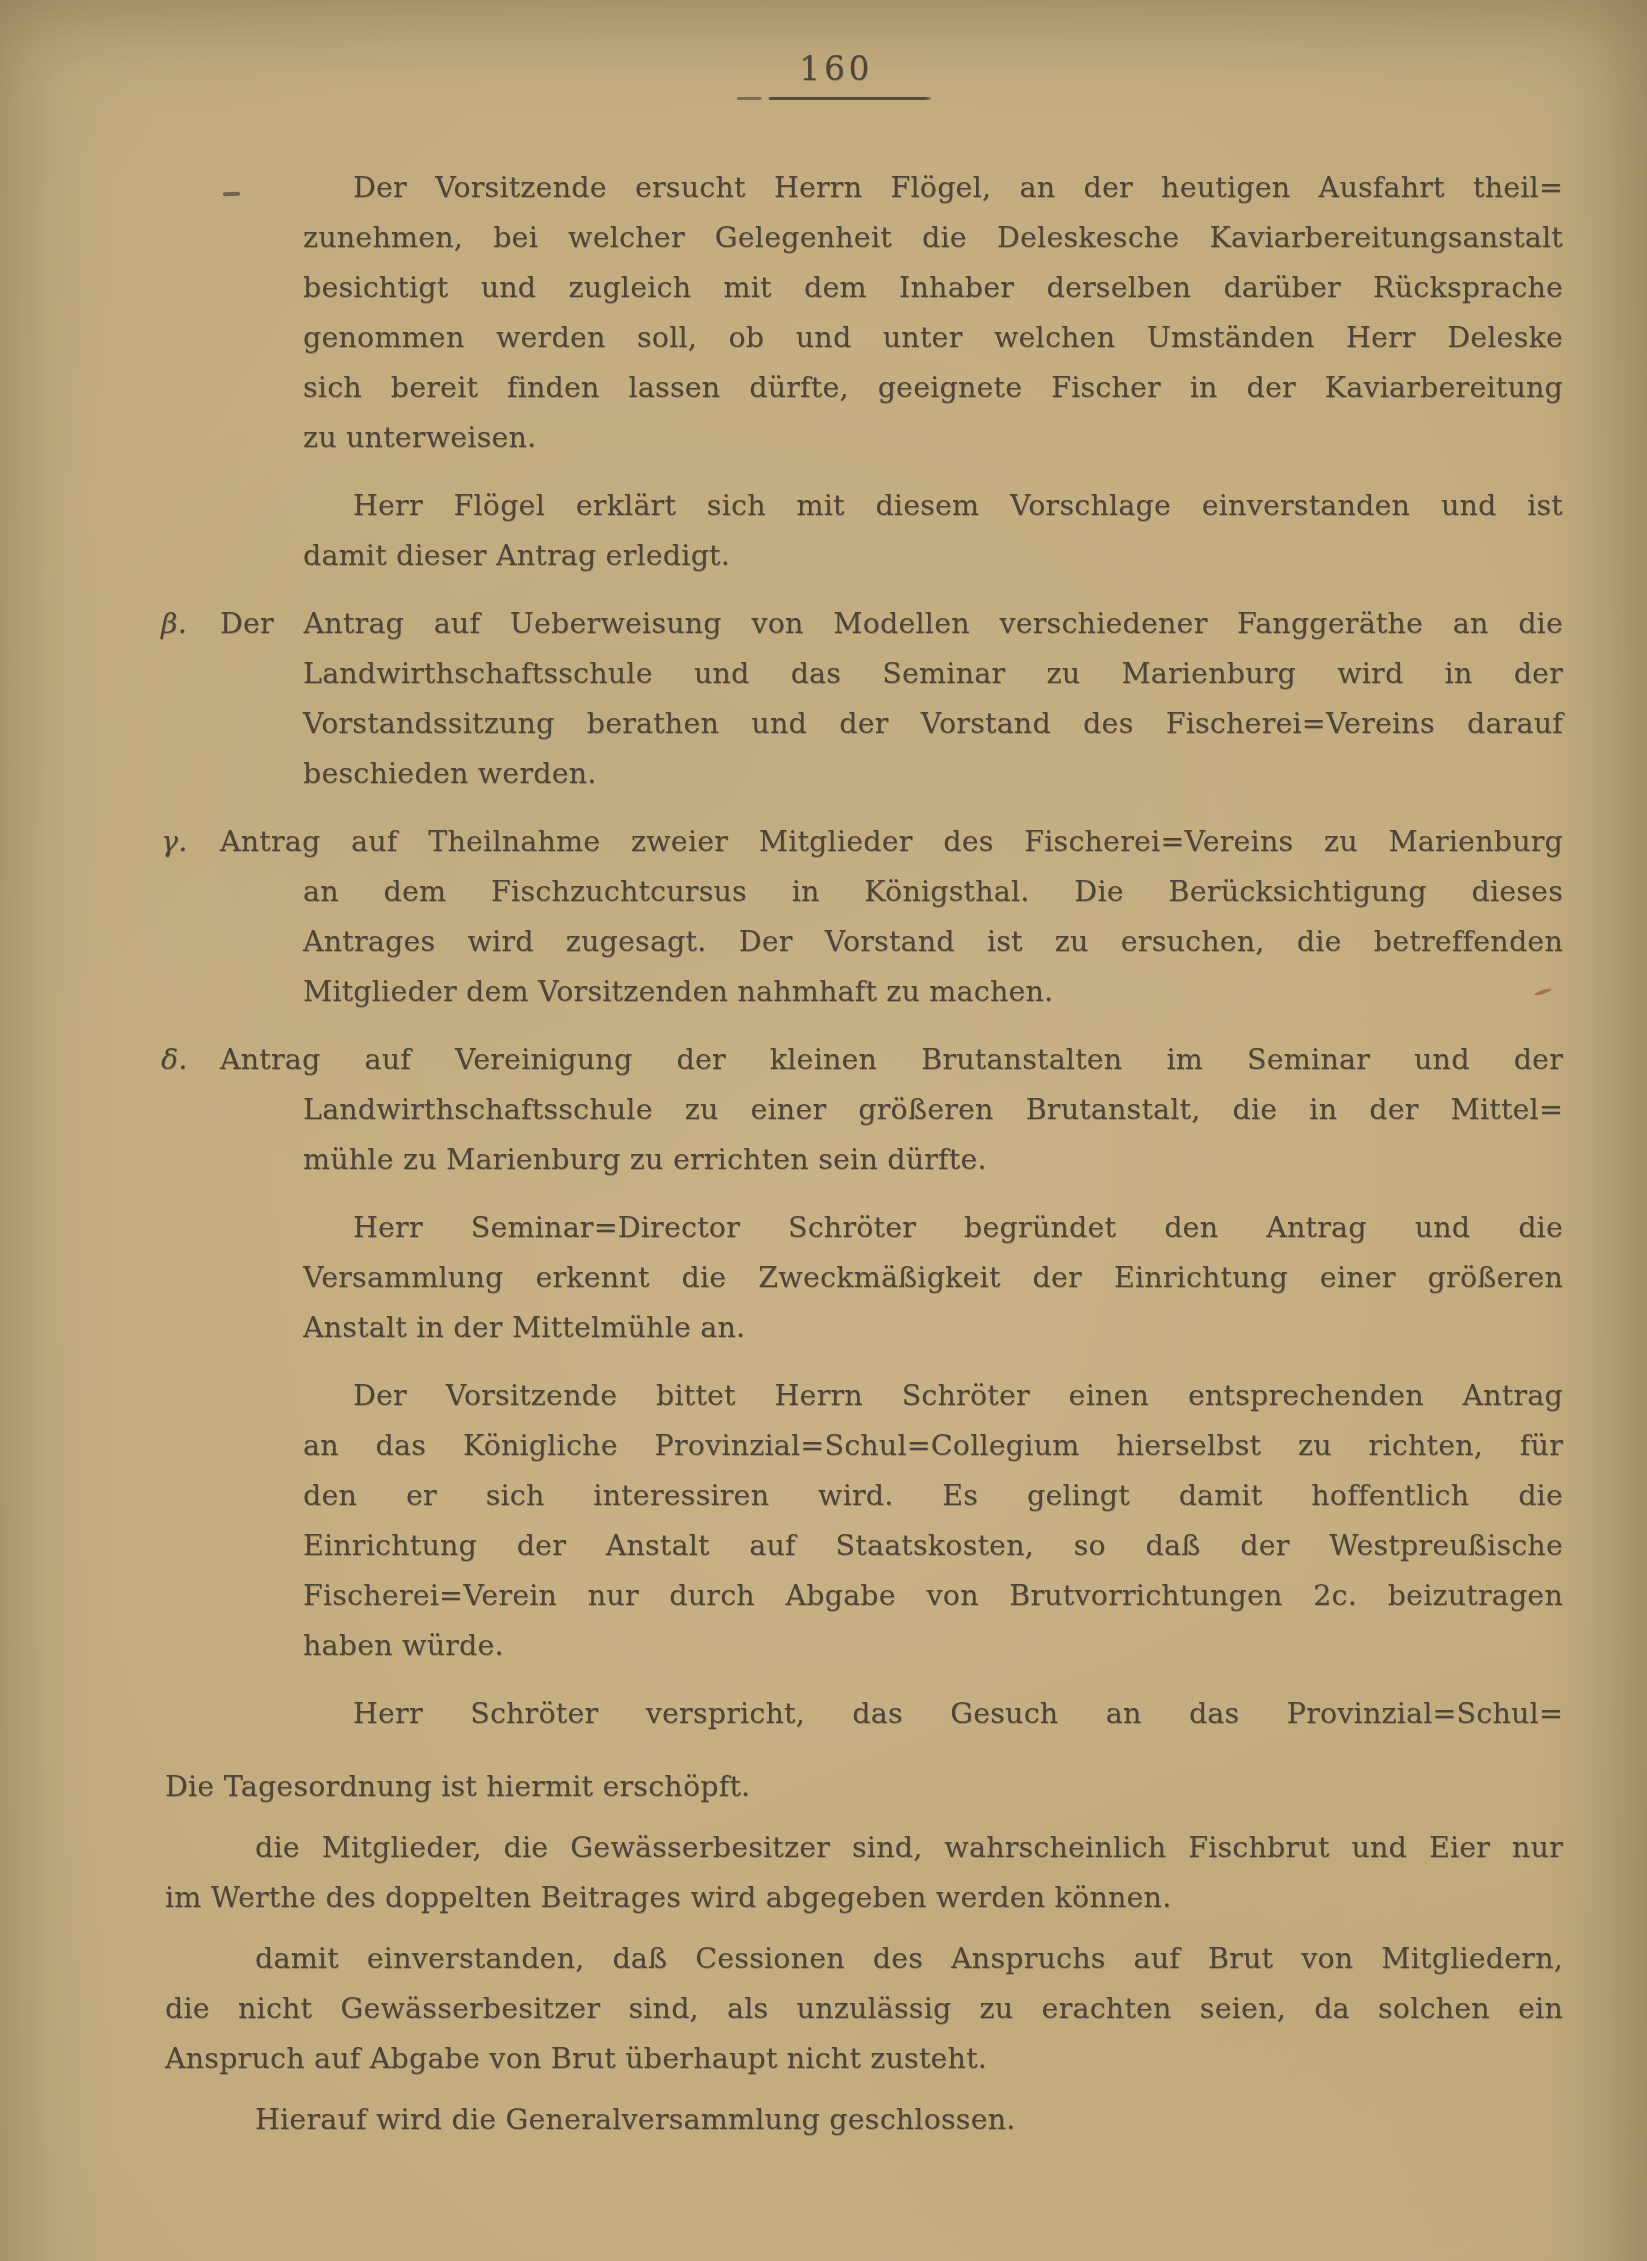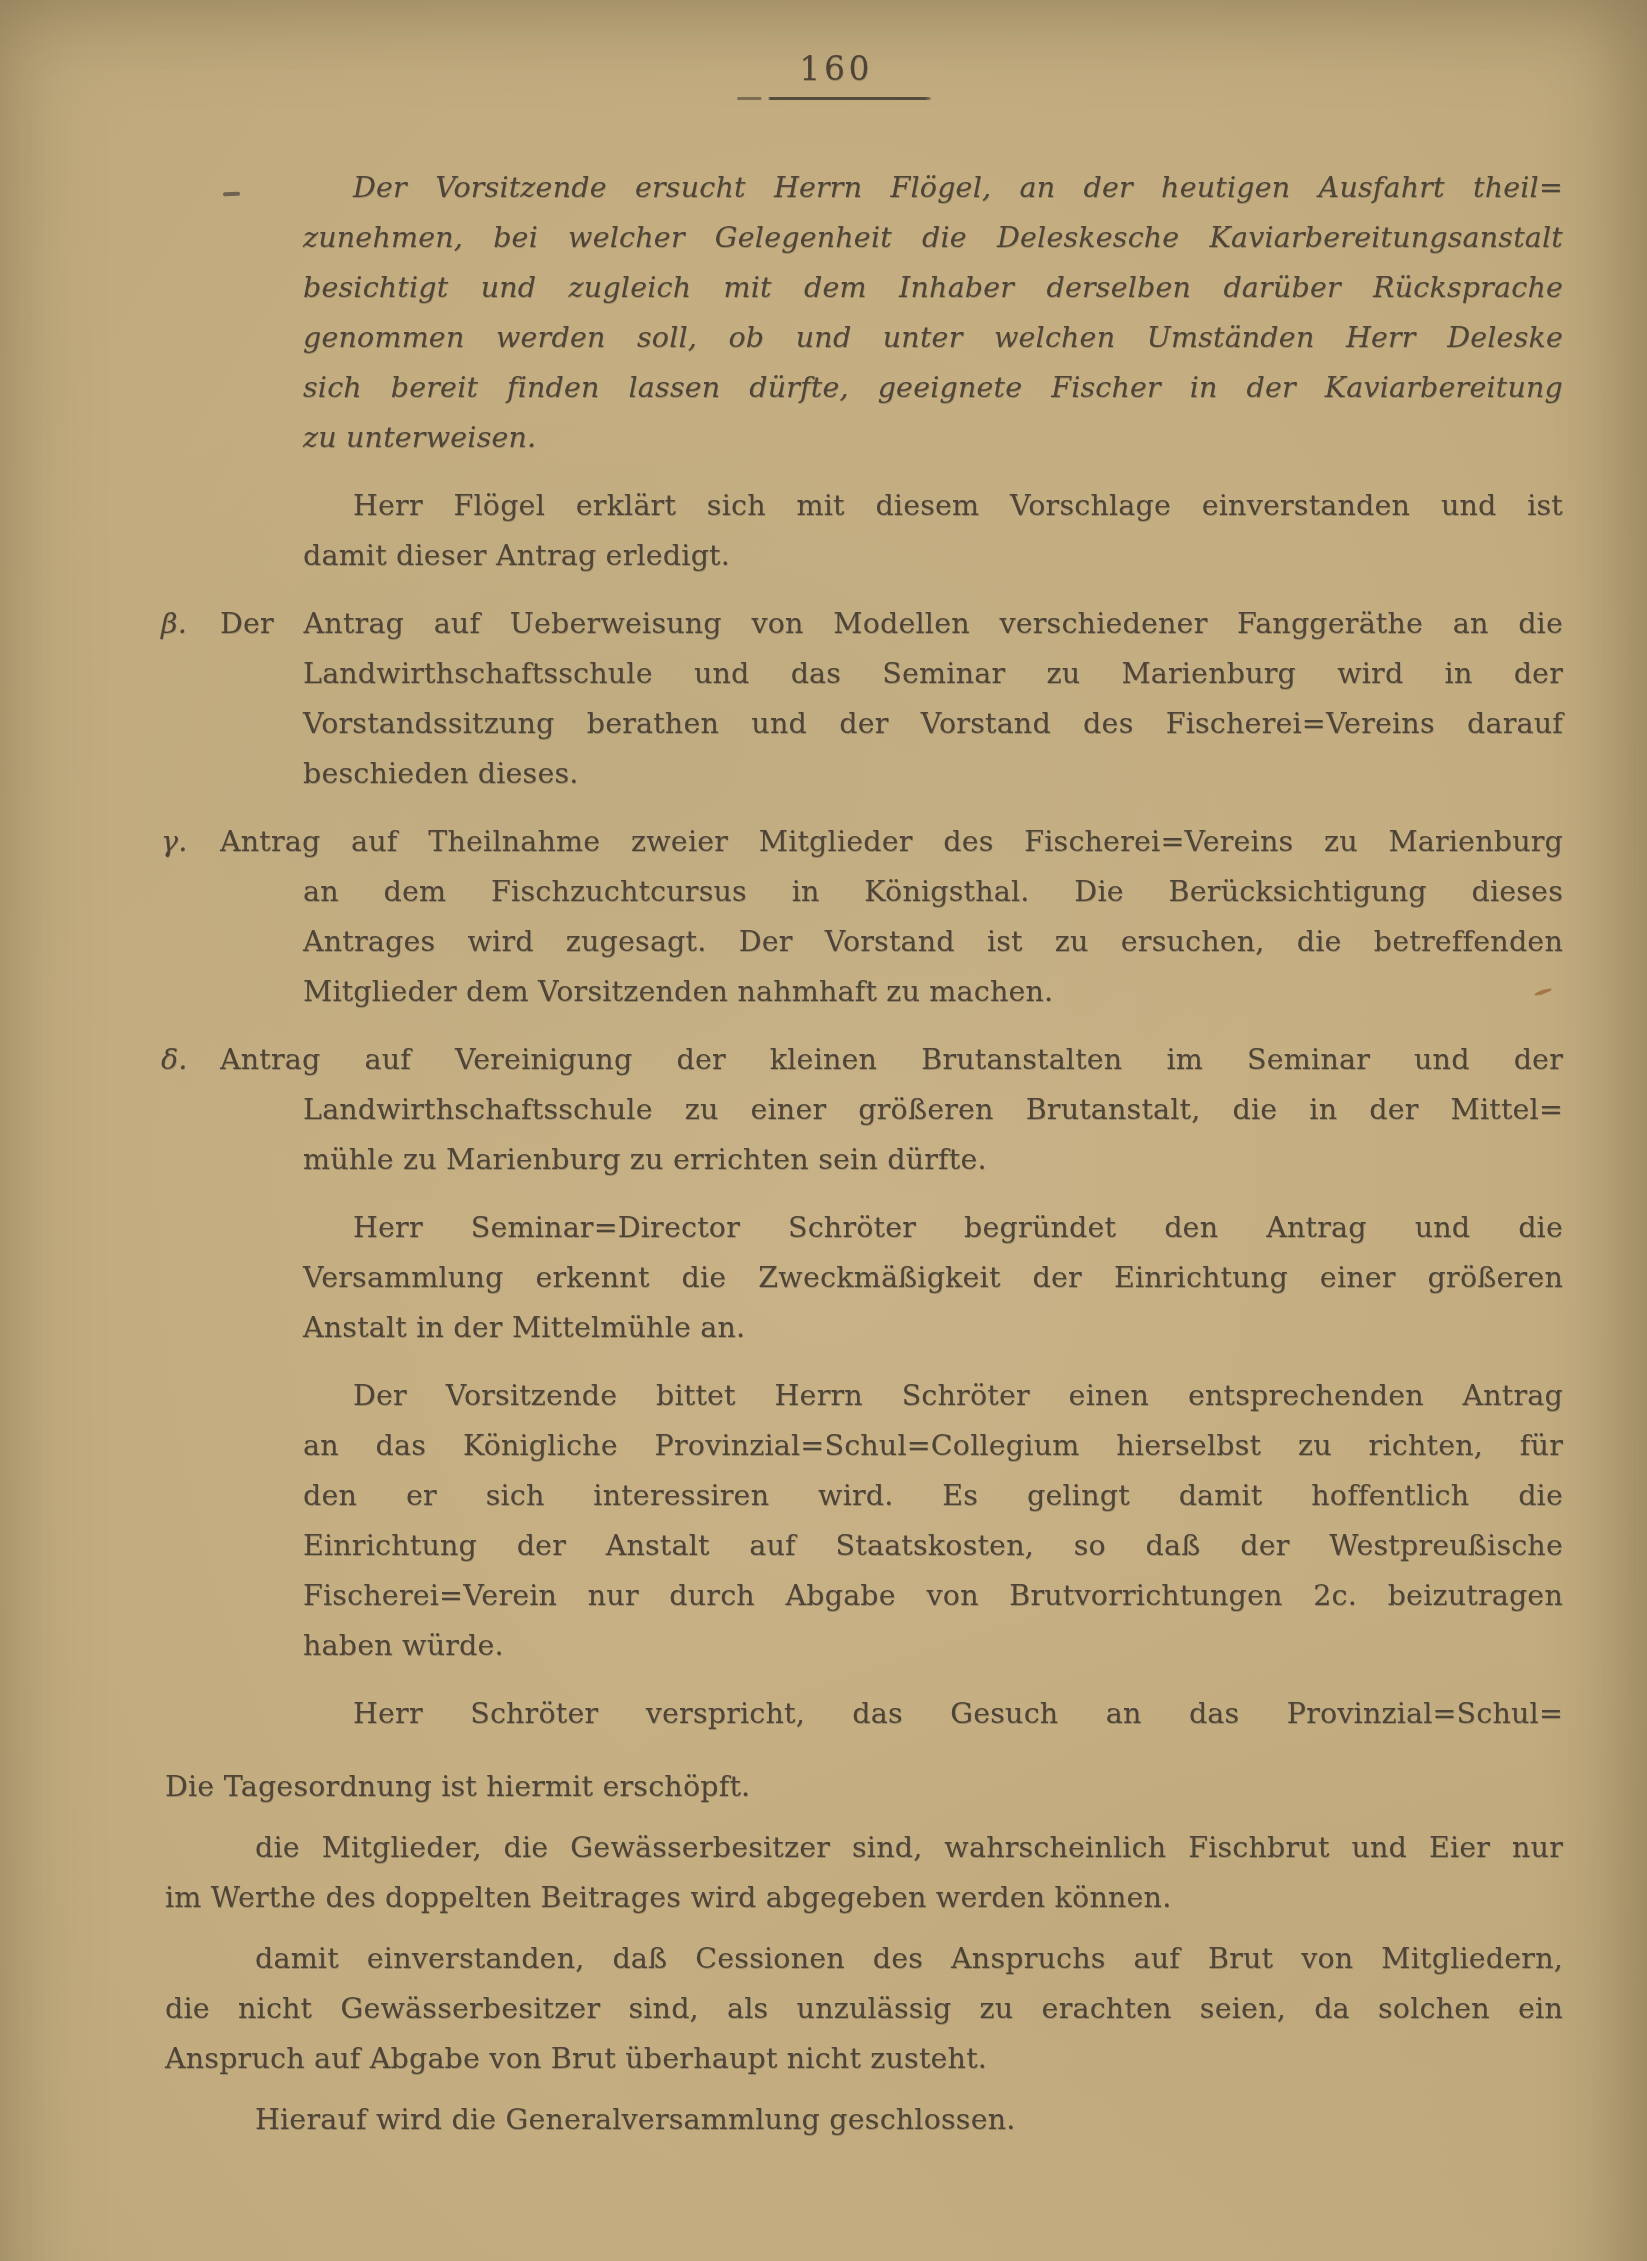--- a/index.html
+++ b/index.html
@@ -43,21 +43,21 @@
   }
 
   .minutes {
     margin: 63px 84px 0 303px;
     font-size: 28.5px;
     line-height: 50px;
     letter-spacing: 0.2px;
     text-align: justify;
   }
   .minutes p { margin: 18px 0 0; }
-  .minutes p:first-child { margin-top: 0; font-style: italic; }
+  .minutes p:first-child { margin-top: 0; }
 
   .closing {
     margin: 22.6px 84px 0 165px;
     font-size: 28.5px;
     line-height: 50px;
     letter-spacing: 0.2px;
     text-align: justify;
   }
   .closing p { margin: 11px 0 0; }
   .closing p:first-child { margin-top: 0; }
@@ -114,21 +114,21 @@
         <span class="ln last">zu unterweisen.</span>
       </p>
       <p class="para">
         <span class="ln">Herr Flögel erklärt sich mit diesem Vorschlage einverstanden und ist</span>
         <span class="ln last">damit dieser Antrag erledigt.</span>
       </p>
       <p class="item">
         <span class="ln"><span class="marker">β.</span>Der Antrag auf Ueberweisung von Modellen verschiedener Fanggeräthe an die</span>
         <span class="ln">Landwirthschaftsschule und das Seminar zu Marienburg wird in der</span>
         <span class="ln">Vorstandssitzung berathen und der Vorstand des Fischerei=Vereins darauf</span>
-        <span class="ln last">beschieden dieses.</span>
+        <span class="ln last">beschieden werden.</span>
       </p>
       <p class="item">
         <span class="ln"><span class="marker">γ.</span>Antrag auf Theilnahme zweier Mitglieder des Fischerei=Vereins zu Marienburg</span>
         <span class="ln">an dem Fischzuchtcursus in Königsthal.  Die Berücksichtigung dieses</span>
         <span class="ln">Antrages wird zugesagt.  Der Vorstand ist zu ersuchen, die betreffenden</span>
         <span class="ln last">Mitglieder dem Vorsitzenden nahmhaft zu machen.</span>
       </p>
       <p class="item">
         <span class="ln"><span class="marker">δ.</span>Antrag auf Vereinigung der kleinen Brutanstalten im Seminar und der</span>
         <span class="ln">Landwirthschaftsschule zu einer größeren Brutanstalt, die in der Mittel=</span>

